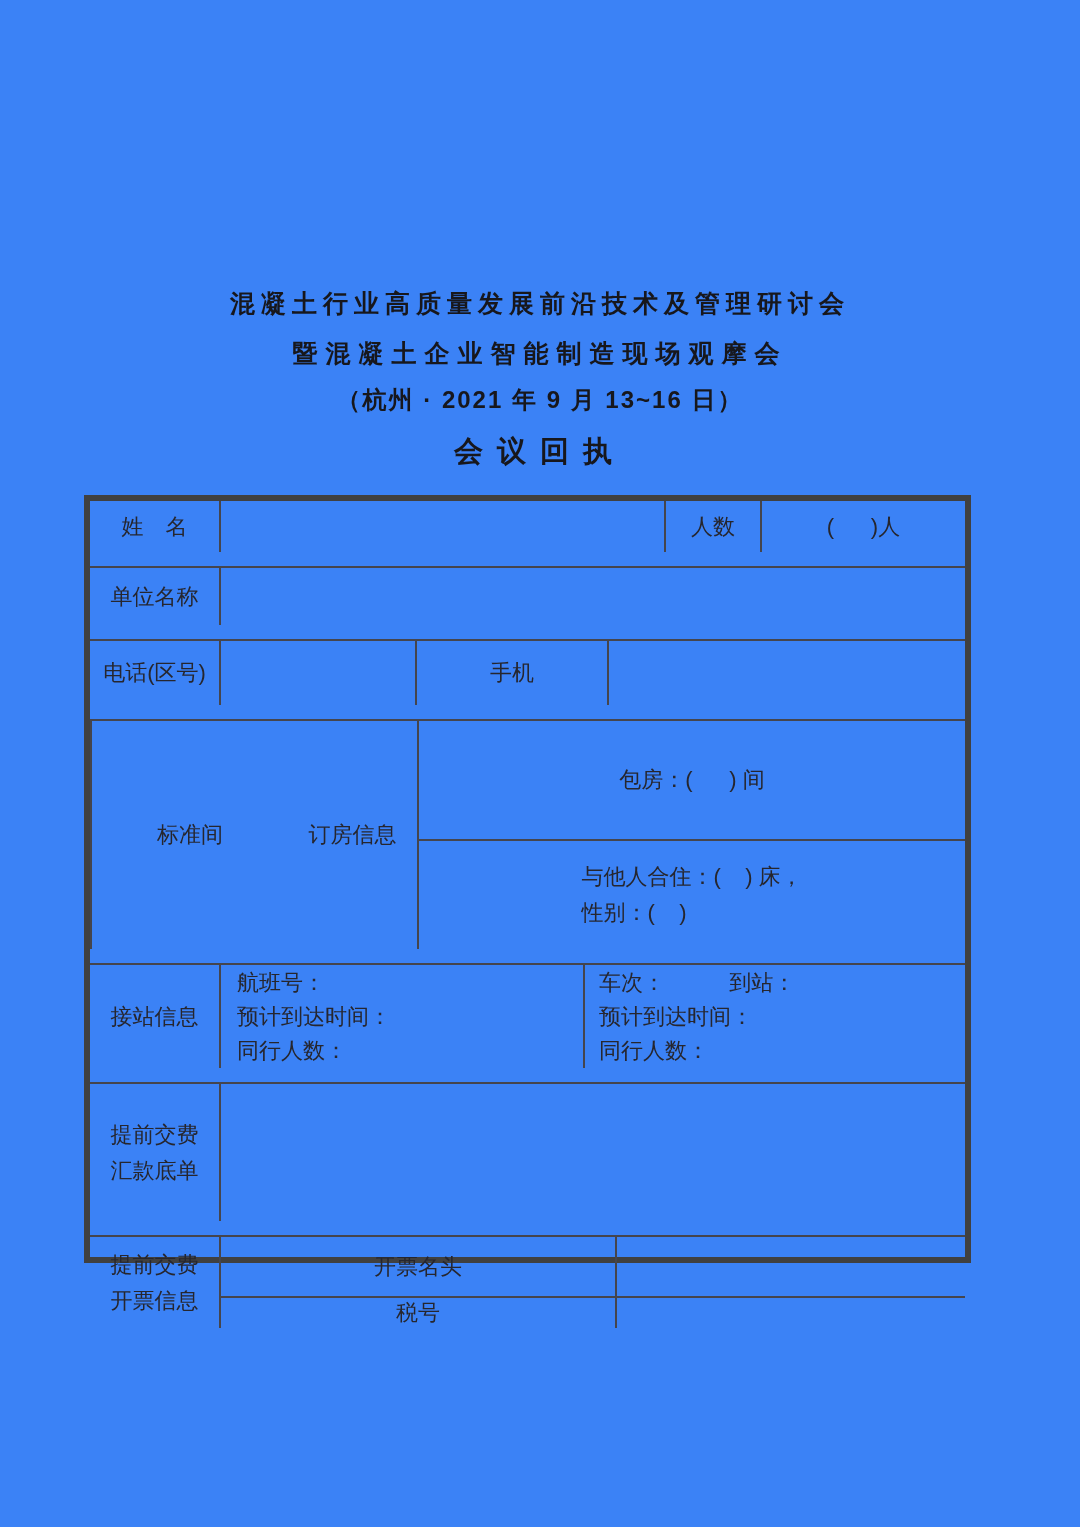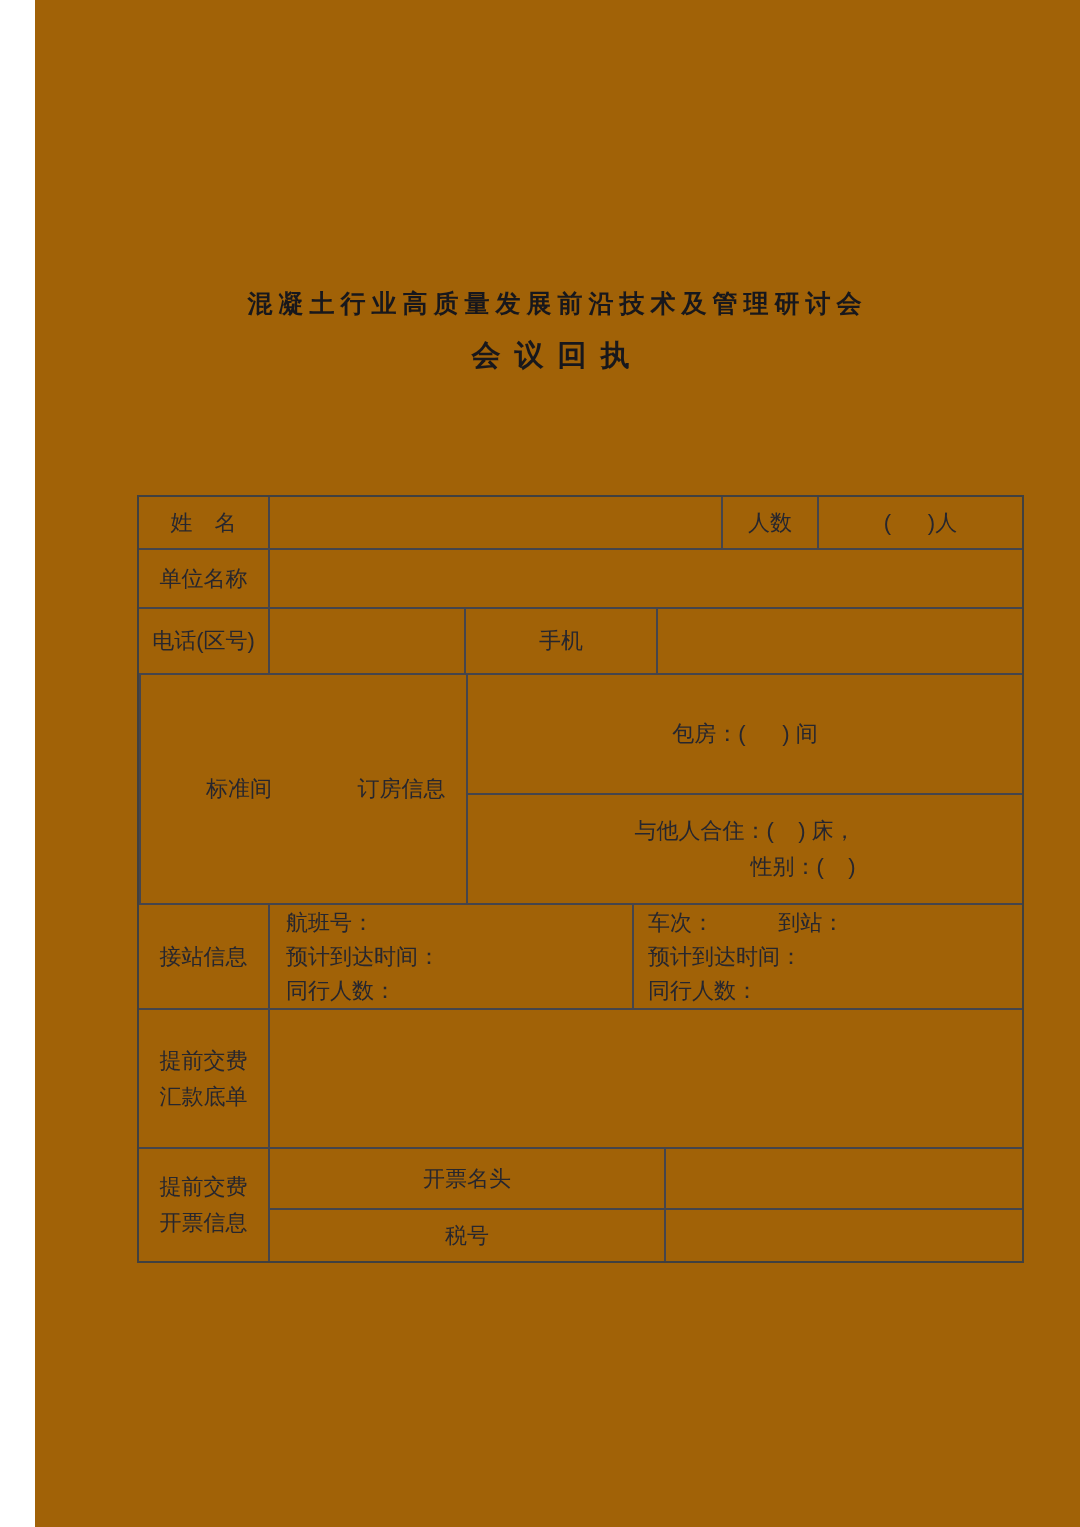--- a/index.html
+++ b/index.html
@@ -4,34 +4,34 @@
 <style>
   * { box-sizing: border-box; margin: 0; padding: 0; }
   html,body { width:1080px; height:1527px; }
   body {
     background:#ffffff;
     font-family:"Liberation Sans","DejaVu Sans",sans-serif;
     color:#2b2b33;
     position:relative;
     overflow:hidden;
   }
-  .page { position:absolute; inset:0; background:#a16207;margin-left:35px; }
+  .page { position:absolute; inset:0; background:#3b82f6; }
 
   
   .titles { position:absolute; left:0; top:287px; width:100%; text-align:center; color:#17171c; }
   .t1 { font-size:25px; font-weight:bold; letter-spacing:6px; }
   .t2 { margin-top:17px; font-size:25px; font-weight:bold; letter-spacing:8px; }
   .t3 { margin-top:14px; font-size:24px; font-weight:600; letter-spacing:2px; }
   .t4 { margin-top:16px; font-size:29px; font-weight:bold; letter-spacing:14px; }
 
   
   .tbl {
-    position:absolute; left:102px; top:495px; width:887px; height:768px;
-    border:2px solid #404040; display:flex; flex-direction:column;
-    font-size:22px; color:#26262e;
+    position:absolute; left:84px; top:495px; width:887px; height:768px;
+    border:6px solid #404040; display:flex; flex-direction:column;
+    font-size:22px; color:#26262e;gap:14px;
   }
   .row { display:flex; border-top:2px solid #45454d; flex:none; }
   .row.first { border-top:none; }
   .cell {
     border-left:2px solid #45454d; display:flex; align-items:center;
     justify-content:center; text-align:center; overflow:hidden;
   }
   .cell.nol { border-left:none; }
   .fill { flex:1; }
   .w-label { width:129px; flex:none; }
@@ -52,20 +52,22 @@
     text-shadow:2px 2.5px 2px #c2c2c2, -1px -1px 1px #e4e4e4;
   }
 </style>
 </head>
 <body>
 
 <div class="page">
 
   <div class="titles">
     <div class="t1">混凝土行业高质量发展前沿技术及管理研讨会</div>
+    <div class="t2">暨混凝土企业智能制造现场观摩会</div>
+    <div class="t3">（杭州 · 2021 年 9 月 13~16 日）</div>
     <div class="t4">会议回执</div>
   </div>
 
   <div class="tbl">
 
     <div class="row first" style="height:51px">
       <div class="cell nol w-label">
         <span>姓　名</span>
       </div>
       <div class="cell fill"></div>
@@ -100,21 +102,21 @@
         <span>标准间</span>
       </div>
       <div class="cell nol w-label">
         <span>订房信息</span>
       </div>
       <div class="cell stack">
         <div class="sub" style="height:118px;justify-content:center">
           <span class="pre">包房：(      ) 间</span>
         </div>
         <div class="sub" style="flex:1;justify-content:center">
-          <div class="two-line" style="text-align:right">
+          <div class="two-line" style="text-align:left">
             <div class="pre">与他人合住：(    ) 床，</div>
             <div class="pre">性别：(    )</div>
           </div>
         </div>
       </div>
     </div>
 
     <div class="row" style="height:105px">
       <div class="cell nol w-label">
         <span>接站信息</span>

